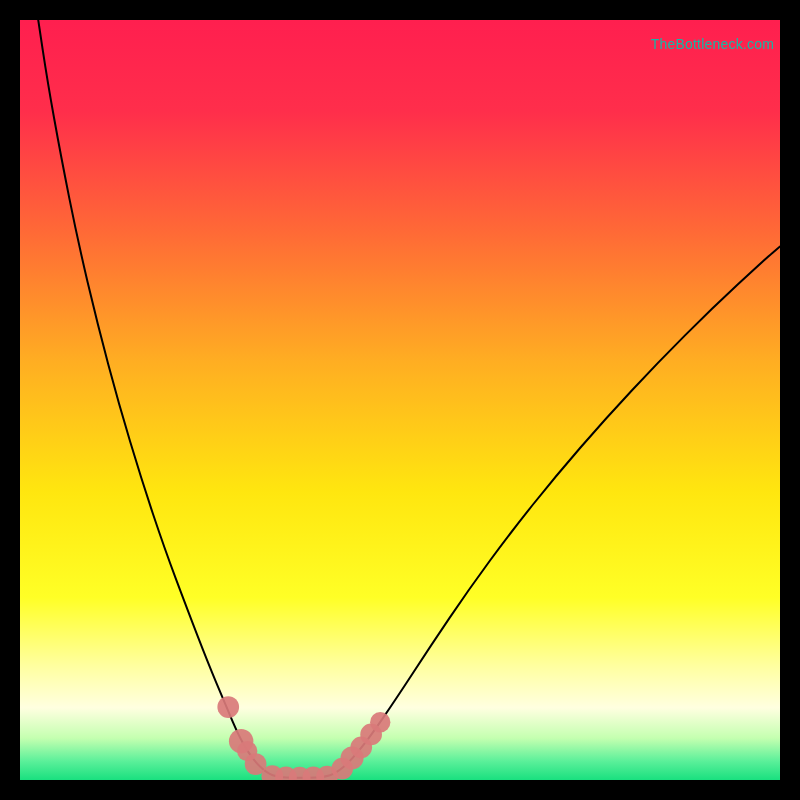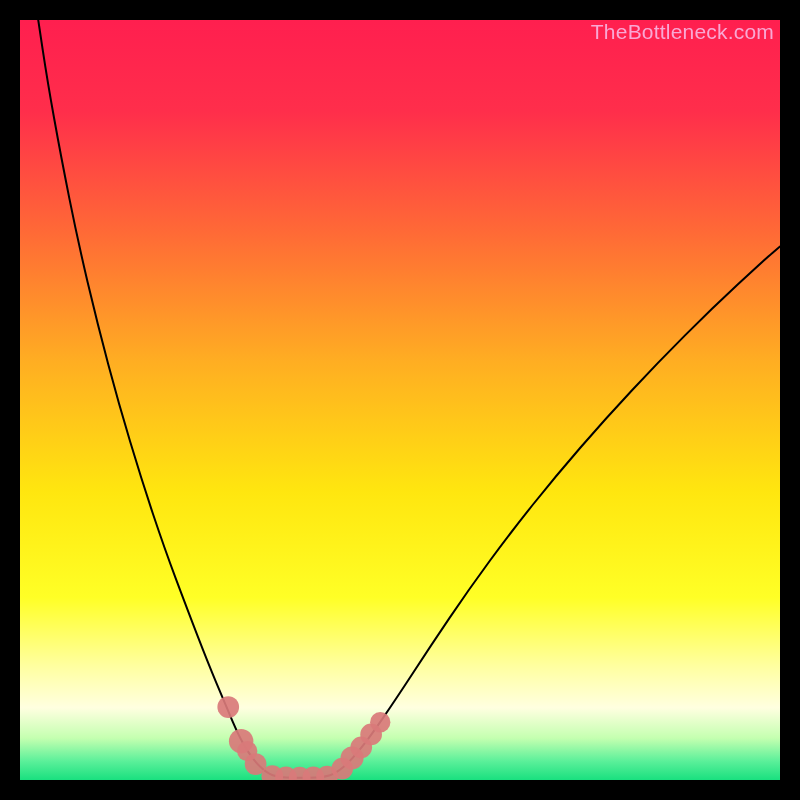--- a/index.html
+++ b/index.html
@@ -21,24 +21,24 @@
   }
   .plot {
     position: absolute;
     left: 0;
     top: 0;
     width: 760px;
     height: 760px;
   }
   .watermark {
     position: absolute;
-    top: 0px;
+    top: 16px;
     right: 6px;
-    color: #f9a8d4;
-    font-size: 21px;
+    color: #14b8a6;
+    font-size: 14px;
     font-weight: 500;
     letter-spacing: 0.2px;
   }
   svg {
     position: absolute;
     left: 0;
     top: 0;
   }
 </style>
 </head>

